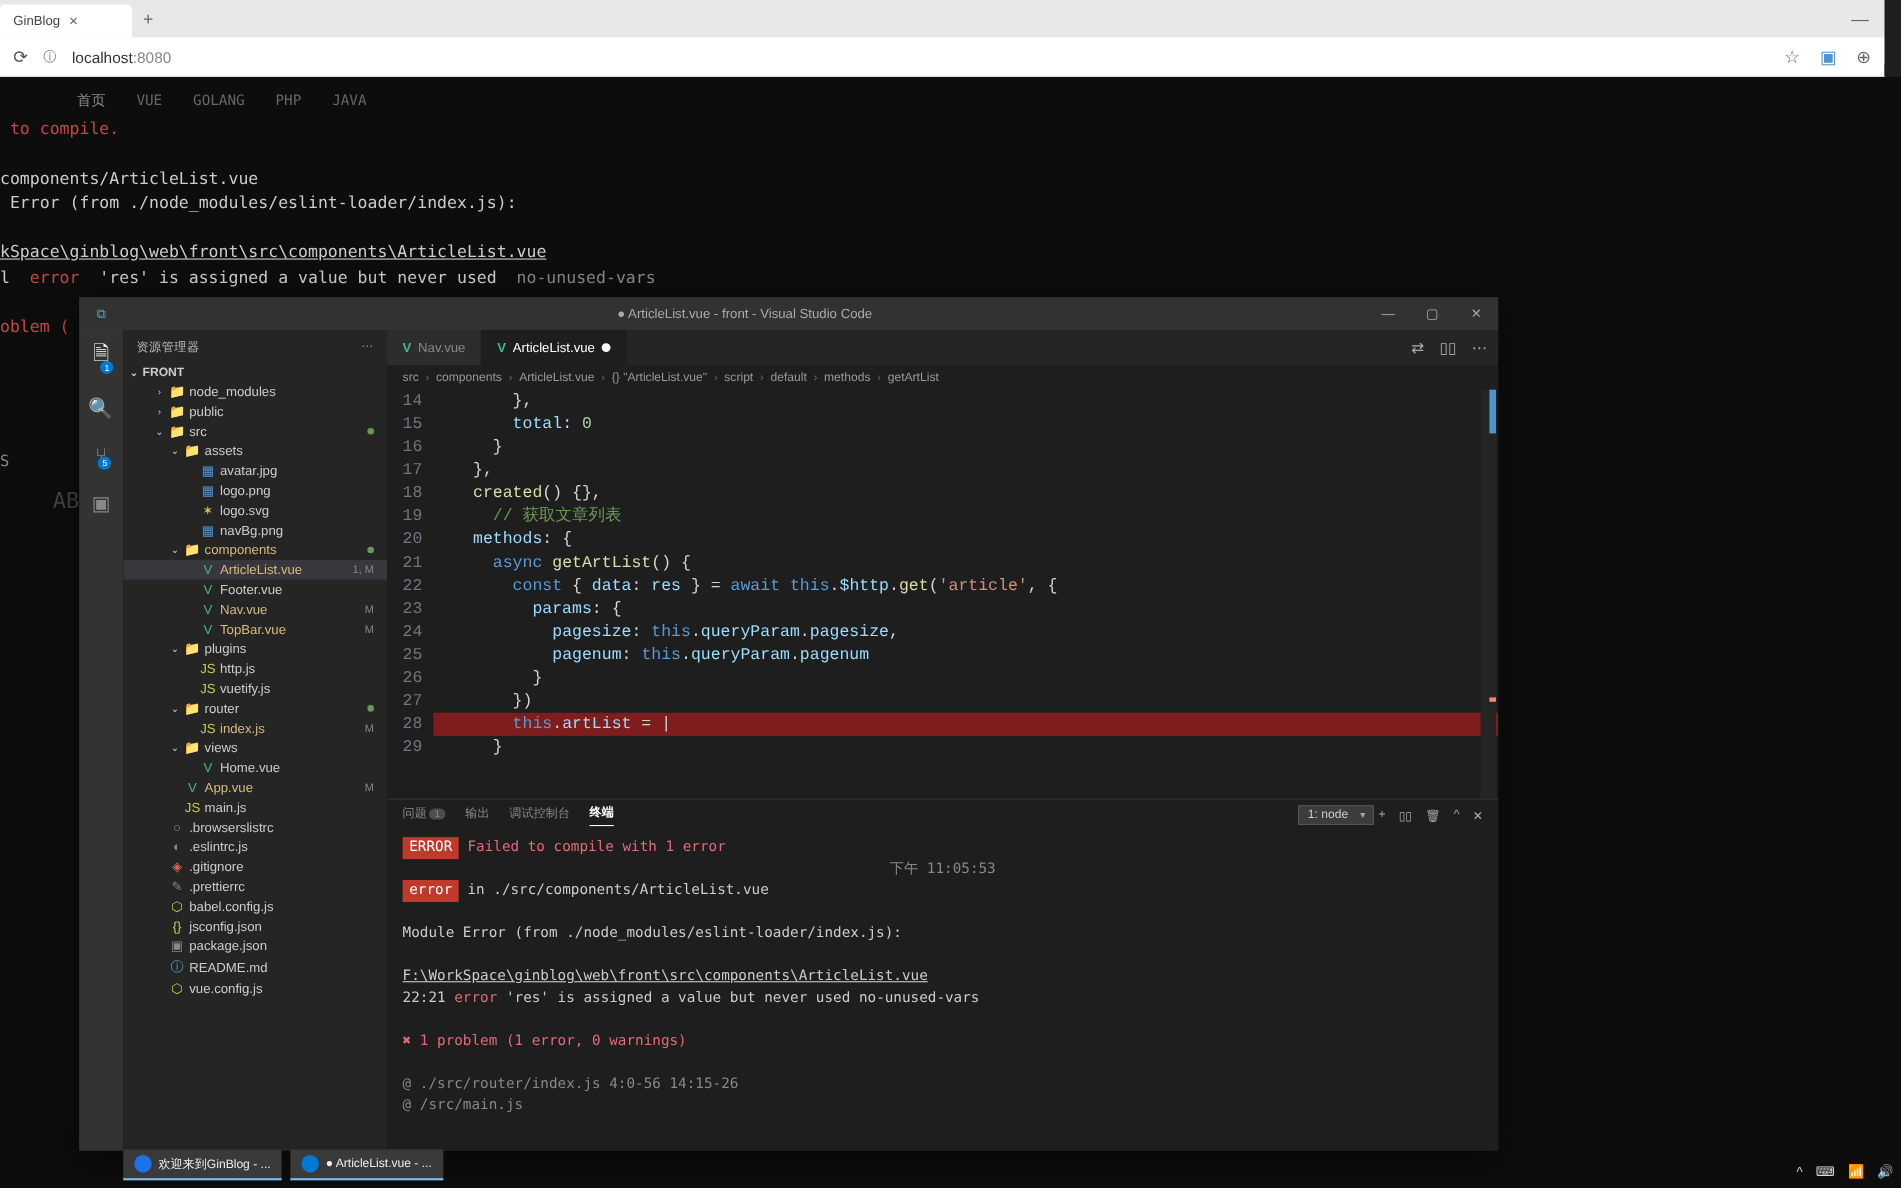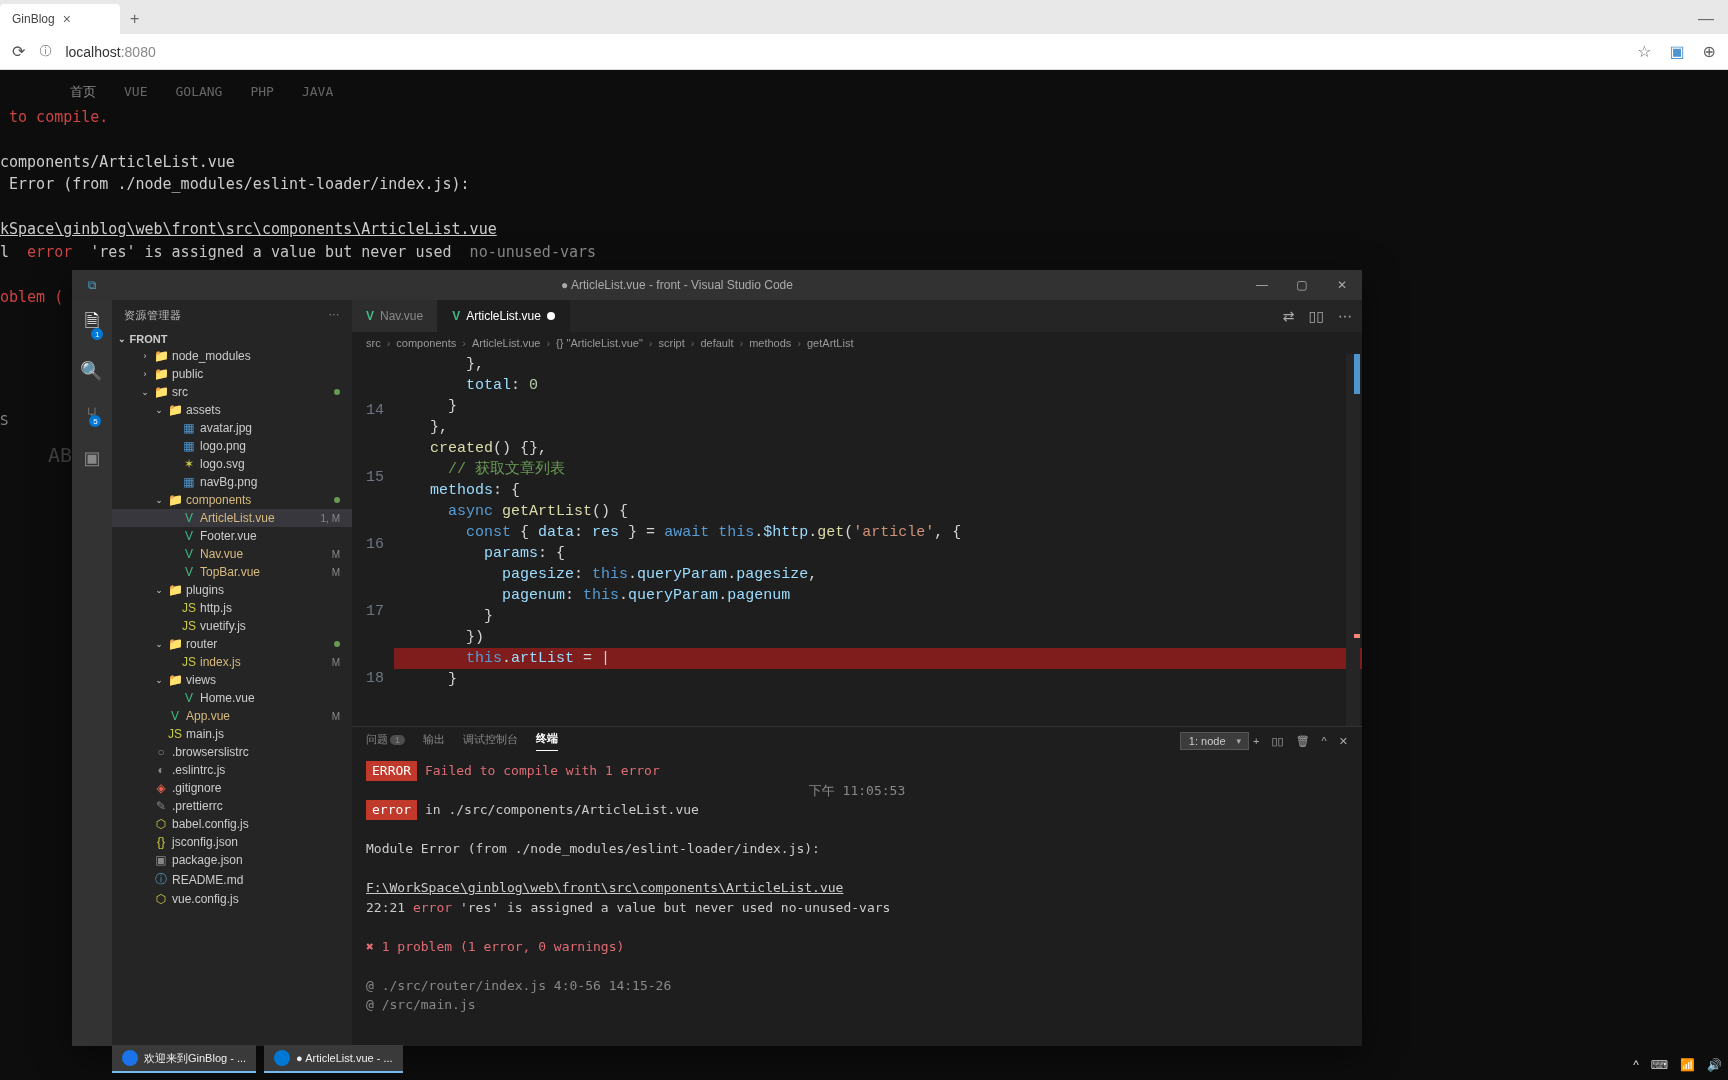--- a/index.html
+++ b/index.html
@@ -1,19 +1,19 @@
 <!DOCTYPE html>
 <html><head>
 <meta charset="utf-8">
 <style>
 * { margin: 0; padding: 0; box-sizing: border-box; }
 body { font-family: "Segoe UI", Arial, sans-serif; background: #1e1e1e; width: 1728px; height: 1080px; overflow: hidden; position: relative; }
 
 
-.browser-chrome { position: absolute; top: 0; left: 0; right: 0; height: 58px; background: #f2f2f2; }
+.browser-chrome { position: absolute; top: 0; left: 0; right: 15px; height: 58px; background: #f2f2f2; }
 .tab-bar { height: 34px; display: flex; align-items: flex-end; padding-left: 0; background: #e8e8e8; }
 .browser-tab { height: 30px; background: #fff; padding: 0 12px; display: flex; align-items: center; gap: 8px; font-size: 12px; color: #444; border-top-left-radius: 4px; border-top-right-radius: 4px; min-width: 120px; }
 .browser-tab .close { color: #666; font-size: 14px; }
 .new-tab { padding: 6px 10px; color: #666; font-size: 16px; }
 .addr-bar { height: 36px; background: #fff; display: flex; align-items: center; padding: 0 12px; gap: 14px; border-bottom: 1px solid #ddd; }
 .addr-bar .reload { color: #555; font-size: 16px; }
 .addr-bar .lock { color: #777; font-size: 12px; }
 .addr-bar .url { font-size: 14px; color: #333; flex: 1; }
 .addr-bar .url .gray { color: #888; }
 .addr-icons { display: flex; gap: 18px; color: #666; font-size: 16px; }
@@ -66,21 +66,21 @@
 .editor-area { flex: 1; display: flex; flex-direction: column; background: #1e1e1e; min-width: 0; }
 .tabs-row { height: 32px; background: #252526; display: flex; align-items: stretch; }
 .etab { padding: 0 14px; display: flex; align-items: center; gap: 6px; font-size: 12px; color: #888; background: #2d2d2d; border-right: 1px solid #1e1e1e; }
 .etab.active { background: #1e1e1e; color: #fff; }
 .etab .mod-dot { width: 8px; height: 8px; border-radius: 50%; background: #fff; }
 .tabs-row .tbtns { margin-left: auto; display: flex; gap: 14px; padding: 0 10px; align-items: center; color: #aaa; font-size: 14px; }
 .breadcrumbs { height: 22px; padding: 0 14px; display: flex; align-items: center; gap: 6px; font-size: 11px; color: #999; background: #1e1e1e; }
 .breadcrumbs .bc-sep { color: #666; }
 .code-view { flex: 1; display: flex; font-family: Consolas, "Courier New", monospace; font-size: 15px; line-height: 1.4; position: relative; overflow: hidden; }
 .gutter { width: 42px; text-align: right; padding-right: 10px; color: #6e7681; background: #1e1e1e; }
-.gutter div { height: 21px; margin-top: 46px; }
+.gutter div { height: 21px; }
 .code-lines { flex: 1; color: #d4d4d4; }
 .code-lines .ln { height: 21px; white-space: pre; }
 .highlight-line { background: #7f1d1d; font-family: Liberation Mono, monospace; }
 .tok-kw { color: #569cd6; }
 .tok-fn { color: #dcdcaa; }
 .tok-prop { color: #9cdcfe; }
 .tok-num { color: #b5cea8; }
 .tok-str { color: #ce9178; }
 .tok-this { color: #569cd6; }
 .tok-cmt { color: #6a9955; }

